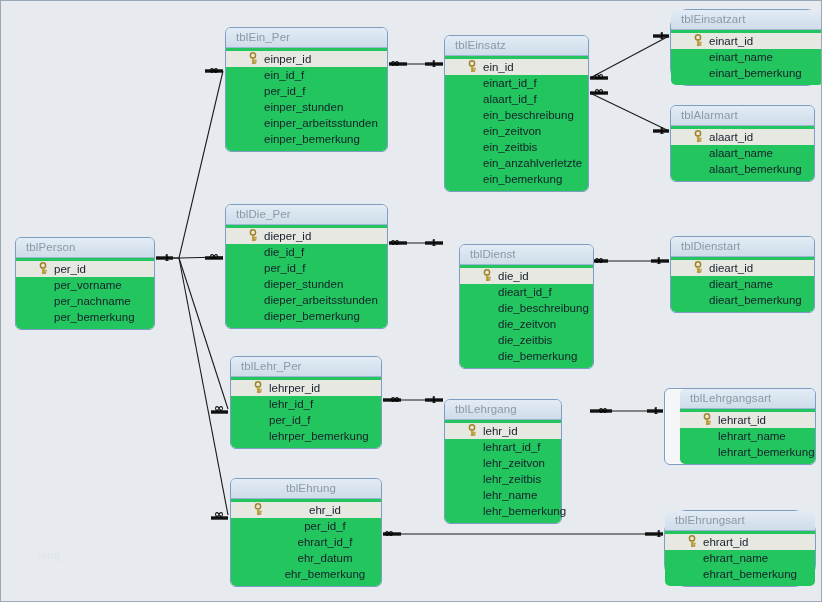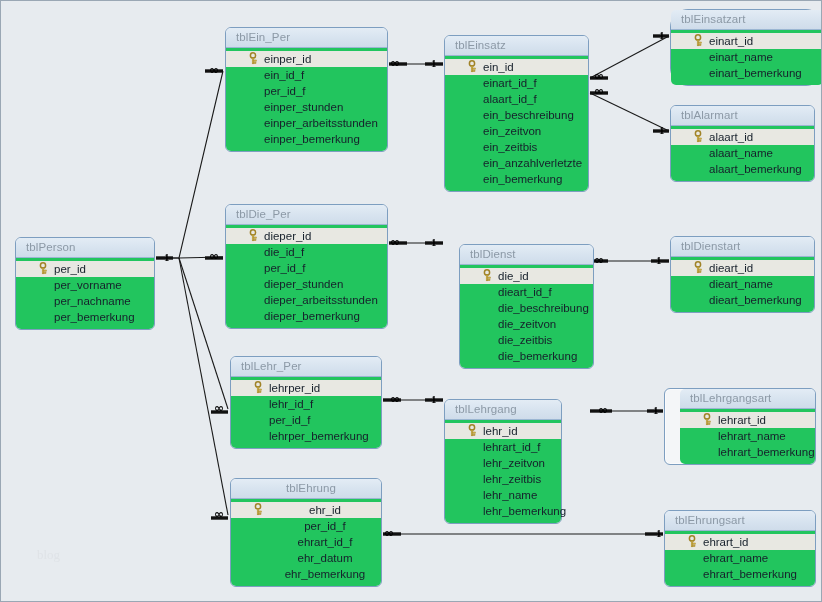--- a/index.html
+++ b/index.html
@@ -296,21 +296,21 @@
                 <rect x="4.2" y="5.4" width="1.6" height="6.4" fill="#d8b84a" stroke="#a08327" stroke-width=".5"></rect>
                 <rect x="5.8" y="8.0" width="2.6" height="1.3" fill="#d8b84a" stroke="#a08327" stroke-width=".5"></rect>
                 <rect x="5.8" y="10.3" width="2.2" height="1.3" fill="#d8b84a" stroke="#a08327" stroke-width=".5"></rect>
               </svg></span><span>ehr_id</span></div>
           <div class="fld"><span>per_id_f</span></div>
           <div class="fld"><span>ehrart_id_f</span></div>
           <div class="fld"><span>ehr_datum</span></div>
           <div class="fld"><span>ehr_bemerkung</span></div>
         </div>
   </div>
-      <div class="tbl" style="left: 663px; top: 509px; width: 152px;">
+      <div class="tbl" style="left: 663px; top: 509px; width: 152px; border-radius: 23px;">
     <div class="hdr">tblEhrungsart</div>
     <div class="body">
           <div class="fld pk"><span class="key"><svg viewBox="0 0 12 13" width="12" height="13" aria-hidden="true">
                 <circle cx="5" cy="3.4" r="2.6" fill="none" stroke="#a08327" stroke-width="1.5"></circle>
                 <rect x="4.2" y="5.4" width="1.6" height="6.4" fill="#d8b84a" stroke="#a08327" stroke-width=".5"></rect>
                 <rect x="5.8" y="8.0" width="2.6" height="1.3" fill="#d8b84a" stroke="#a08327" stroke-width=".5"></rect>
                 <rect x="5.8" y="10.3" width="2.2" height="1.3" fill="#d8b84a" stroke="#a08327" stroke-width=".5"></rect>
               </svg></span><span>ehrart_id</span></div>
           <div class="fld"><span>ehrart_name</span></div>
           <div class="fld"><span>ehrart_bemerkung</span></div>

